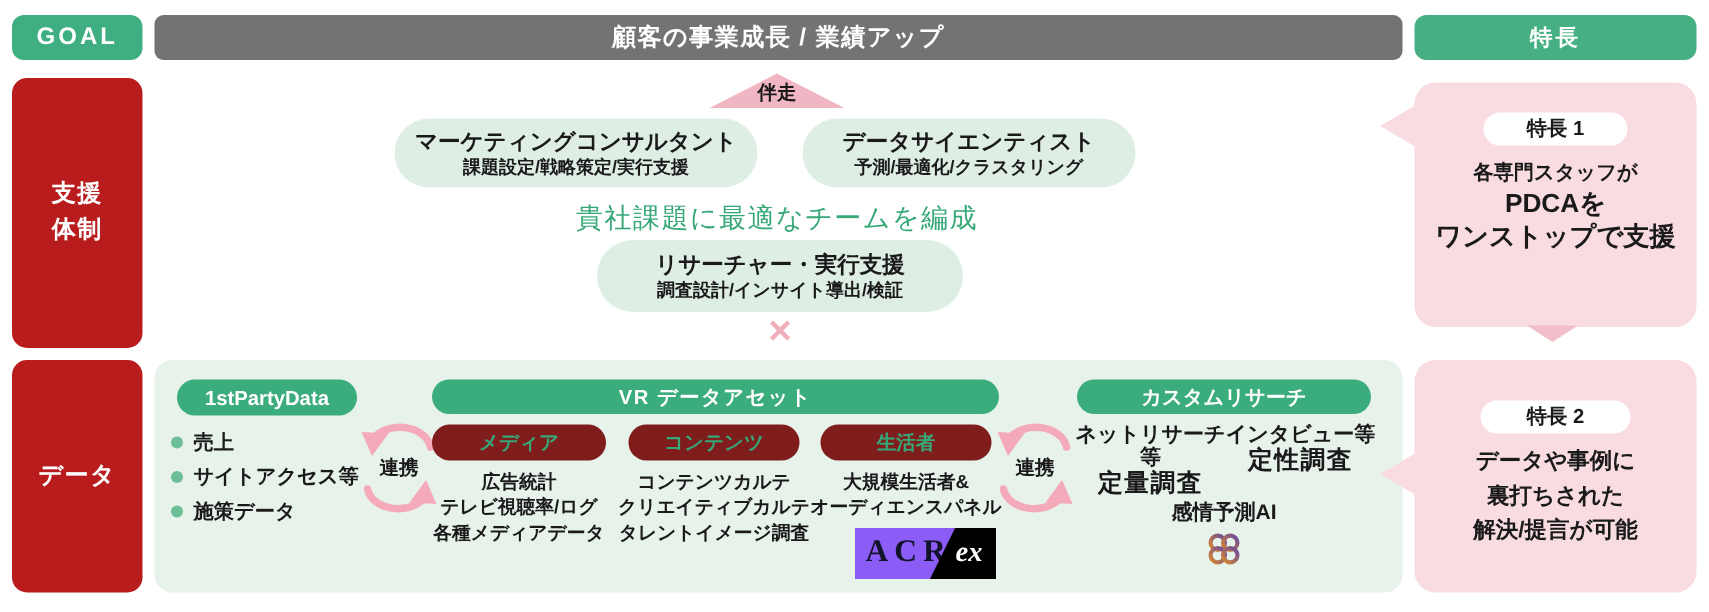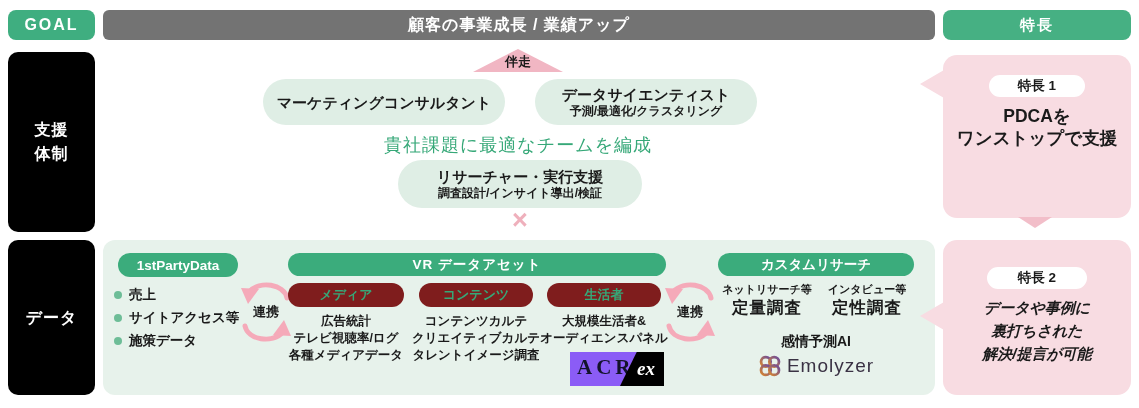--- a/index.html
+++ b/index.html
@@ -9,21 +9,21 @@
   }
   .abs{position:absolute;}
   
   .goal-box{left:8px;top:10px;width:87px;height:30px;background:#3fae80;border-radius:8px;
     display:flex;align-items:center;justify-content:center;color:#fff;font-weight:700;
     font-size:16px;letter-spacing:2px;}
   .banner{left:103px;top:10px;width:832px;height:30px;background:#737373;border-radius:6px;
     display:flex;align-items:center;justify-content:center;color:#fff;font-weight:700;font-size:16px;letter-spacing:1px;}
   .features-header{left:943px;top:10px;width:188px;height:30px;background:#46b083;border-radius:8px;
     display:flex;align-items:center;justify-content:center;color:#fff;font-weight:700;font-size:15px;letter-spacing:2px;}
-  .row-label{width:87px;background:#000000;border-radius:10px;color:#fff;font-weight:700;
+  .row-label{width:87px;background:#b91c1c;border-radius:10px;color:#fff;font-weight:700;
     font-size:16px;display:flex;flex-direction:column;align-items:center;justify-content:center;line-height:24px;letter-spacing:1px;}
   .row-label.support{left:8px;top:52px;height:180px;}
   .row-label.data{left:8px;top:240px;height:155px;}
   
   .accompany-triangle{left:473px;top:49px;width:0;height:0;
     border-left:45px solid transparent;border-right:45px solid transparent;border-bottom:23px solid #f1b6c3;}
   .accompany-label{left:473px;top:53px;width:90px;text-align:center;font-size:13px;font-weight:700;}
   .pill-light{background:#dfeee5;border-radius:24px;display:flex;flex-direction:column;
     align-items:center;justify-content:center;text-align:center;}
   .pill-light .t{font-size:15px;font-weight:700;line-height:19px;}
@@ -56,42 +56,42 @@
   .acr-logo{left:558px;top:352px;width:94px;height:34px;background:#8b5cf6;overflow:hidden;margin-left:12px;}
   .acr-text{position:absolute;left:7px;top:3px;font-family:"Liberation Serif","DejaVu Serif",serif;
     font-size:21px;font-weight:700;letter-spacing:4px;color:#13132b;}
   .acr-ex{position:absolute;right:0;top:0;width:44px;height:34px;background:#000;
     clip-path:polygon(38% 0,100% 0,100% 100%,0 100%);display:flex;align-items:center;justify-content:center;
     color:#fff;font-family:"Liberation Serif","DejaVu Serif",serif;font-style:italic;font-weight:700;font-size:19px;padding-left:8px;box-sizing:border-box;}
   .custom-pill{left:718px;top:253px;width:196px;height:23px;font-size:13.5px;}
   .survey-col{top:282px;width:104px;text-align:center;}
   .quant-col{left:715px;}
   .qual-col{left:815px;}
-  .survey-col .small{font-size:11px;font-weight:700;line-height:15px;}
+  .survey-col .small{font-size:14px;font-weight:700;line-height:15px;}
   .survey-col .big{font-size:16.5px;font-weight:700;line-height:21px;letter-spacing:1px;}
   .ai-label{left:718px;top:333px;width:196px;text-align:center;font-size:14px;font-weight:700;}
   .emolyzer{left:746px;top:351px;width:140px;height:30px;display:flex;align-items:center;gap:5px;justify-content:center;}
   .emolyzer .word{font-size:19px;font-weight:400;letter-spacing:1px;color:#3a3244;}
   
   .feature-box{width:188px;background:#f8dce2;border-radius:14px;text-align:center;}
   .f1{left:943px;top:55px;height:163px;}
   .f2{left:943px;top:240px;height:155px;}
   .tail{width:0;height:0;border-top:14px solid transparent;border-bottom:14px solid transparent;border-right:24px solid #f8dce2;}
   .tail1{left:920px;top:70px;}
   .tail2{left:920px;top:302px;}
   .down-tri{left:1018px;top:217px;width:0;height:0;border-left:17px solid transparent;border-right:17px solid transparent;border-top:11px solid #f2bec9;}
   .badge{background:#fff;border-radius:12px;height:22px;display:flex;align-items:center;justify-content:center;
     font-size:13.5px;font-weight:700;margin:0 auto;}
   .f1 .badge{width:96px;margin-top:20px;}
   .f2 .badge{width:100px;margin-top:27px;}
   .f-line{font-size:13.5px;font-weight:700;line-height:19px;}
   .f-bold{font-size:17.5px;font-weight:700;line-height:22px;}
   .f1 .lines{margin-top:8px;}
   .f2 .lines{margin-top:7px;}
-  .f2 .f-line{font-size:15px;line-height:23px;font-style:italic;}
+  .f2 .f-line{font-size:15px;line-height:23px;}
 </style>
 </head>
 <body>
 
 <div class="stage">
 
   <div class="abs goal-box">GOAL</div>
   <div class="abs banner">顧客の事業成長 / 業績アップ</div>
   <div class="abs features-header">特長</div>
 
@@ -99,20 +99,21 @@
     <span>支援</span>
     <span>体制</span>
   </div>
   <div class="abs row-label data">データ</div>
 
   <div class="abs accompany-triangle"></div>
   <div class="abs accompany-label">伴走</div>
 
   <div class="abs pill-light consultant">
     <div class="t">マーケティングコンサルタント</div>
+    <div class="s">課題設定/戦略策定/実行支援</div>
   </div>
   <div class="abs pill-light scientist">
     <div class="t">データサイエンティスト</div>
     <div class="s">予測/最適化/クラスタリング</div>
   </div>
 
   <div class="abs team-note">貴社課題に最適なチームを編成</div>
 
   <div class="abs pill-light researcher">
     <div class="t">リサーチャー・実行支援</div>
@@ -211,27 +212,27 @@
           <stop offset="1" stop-color="#6a4a9e"></stop>
         </linearGradient>
       </defs>
       <g fill="none" stroke="url(#eg)" stroke-width="3">
         <circle cx="8.5" cy="8.5" r="5.2"></circle>
         <circle cx="17.5" cy="8.5" r="5.2"></circle>
         <circle cx="8.5" cy="17.5" r="5.2"></circle>
         <circle cx="17.5" cy="17.5" r="5.2"></circle>
       </g>
     </svg>
-    <span class="word">Emolyzer</span>
   </div>
 
   <div class="abs tail tail1"></div>
   <div class="abs feature-box f1">
     <div class="badge">特長 1</div>
     <div class="lines">
+      <div class="f-line">各専門スタッフが</div>
       <div class="f-bold">PDCAを</div>
       <div class="f-bold">ワンストップで支援</div>
     </div>
   </div>
 
   <div class="abs down-tri"></div>
 
   <div class="abs tail tail2"></div>
   <div class="abs feature-box f2">
     <div class="badge">特長 2</div>

